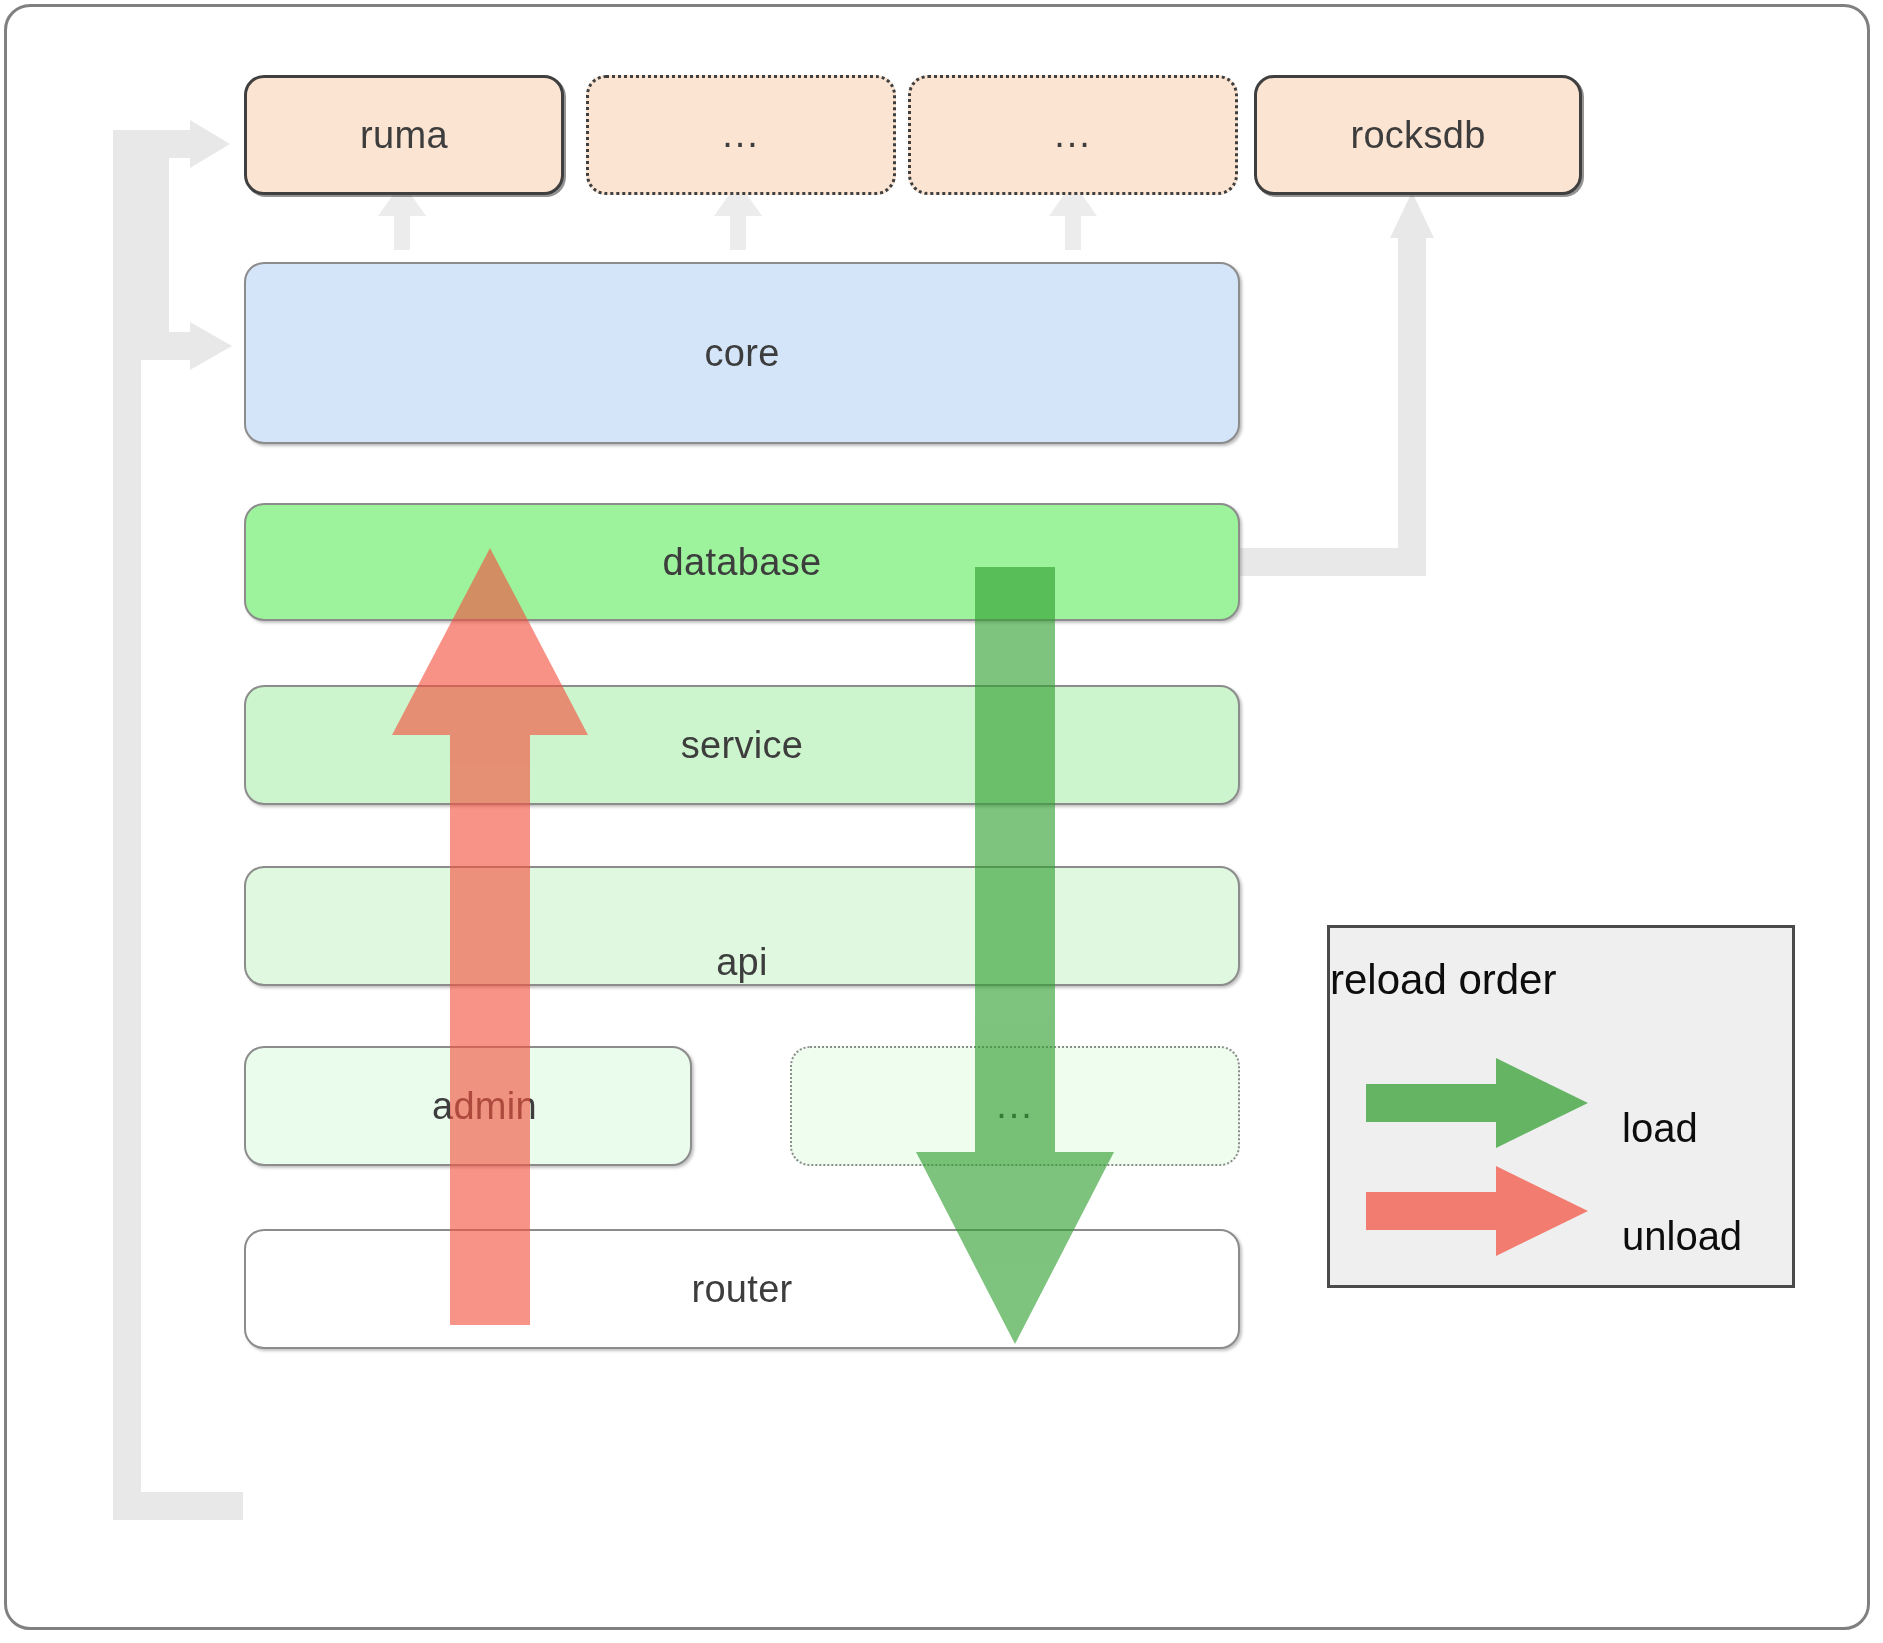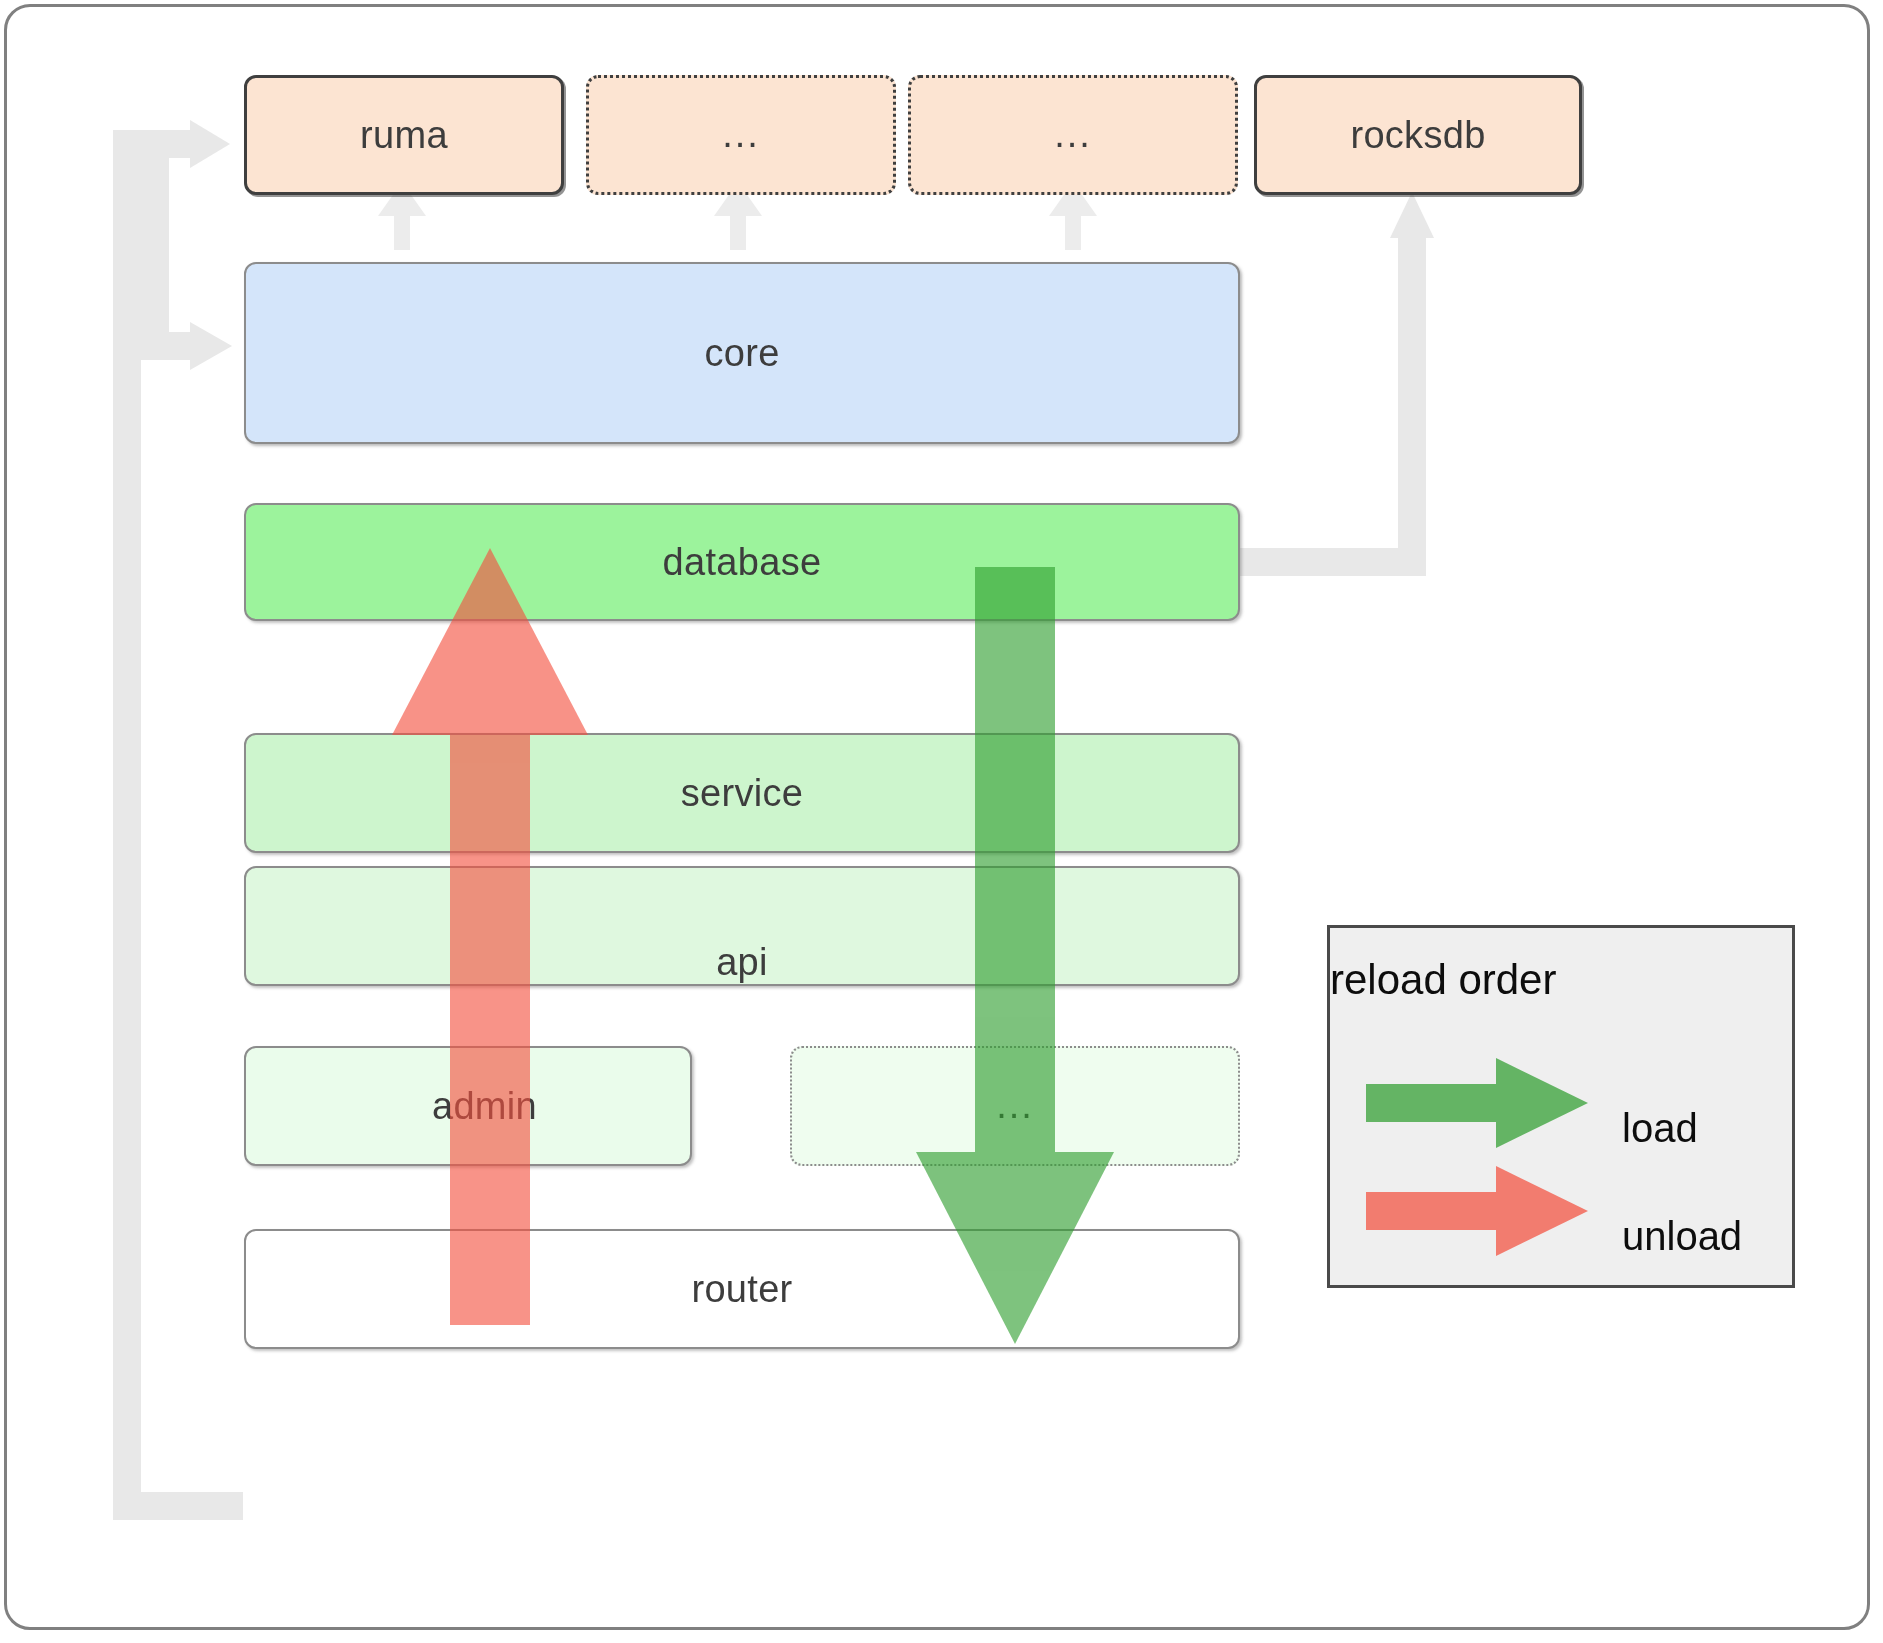--- a/index.html
+++ b/index.html
@@ -27,21 +27,21 @@
     background: #ffffff;
     box-sizing: border-box;
   }
 
   .node {
     position: absolute;
     box-sizing: border-box;
     display: flex;
     align-items: center;
     justify-content: center;
-    border-radius: 12px;
+    border-radius: 20px;
     color: #3d3d3d;
     font-size: 38px;
     letter-spacing: 0.3px;
     z-index: 5;
   }
   .node .label { pointer-events: none; }
 
   .dep-solid {
     background: #fce4d2;
     border: 3px solid #3f3f3f;
@@ -205,21 +205,21 @@
   </div>
 
   <div class="node layer-core" style="left:244px; top:262px; width:996px; height:182px;">
     <span class="label">core</span>
   </div>
 
   <div class="node layer-g1" style="left:244px; top:503px; width:996px; height:118px;">
     <span class="label">database</span>
   </div>
 
-  <div class="node layer-g2" style="left:244px; top:685px; width:996px; height:120px;margin-top:48px;">
+  <div class="node layer-g2" style="left:244px; top:685px; width:996px; height:120px;">
     <span class="label">service</span>
   </div>
 
   <div class="node layer-g3" style="left:244px; top:866px; width:996px; height:120px;align-items:flex-end;">
     <span class="label">api</span>
   </div>
 
   <div class="node layer-g4" style="left:244px; top:1046px; width:448px; height:120px;padding-left:33px;">
     <span class="label">admin</span>
   </div>

